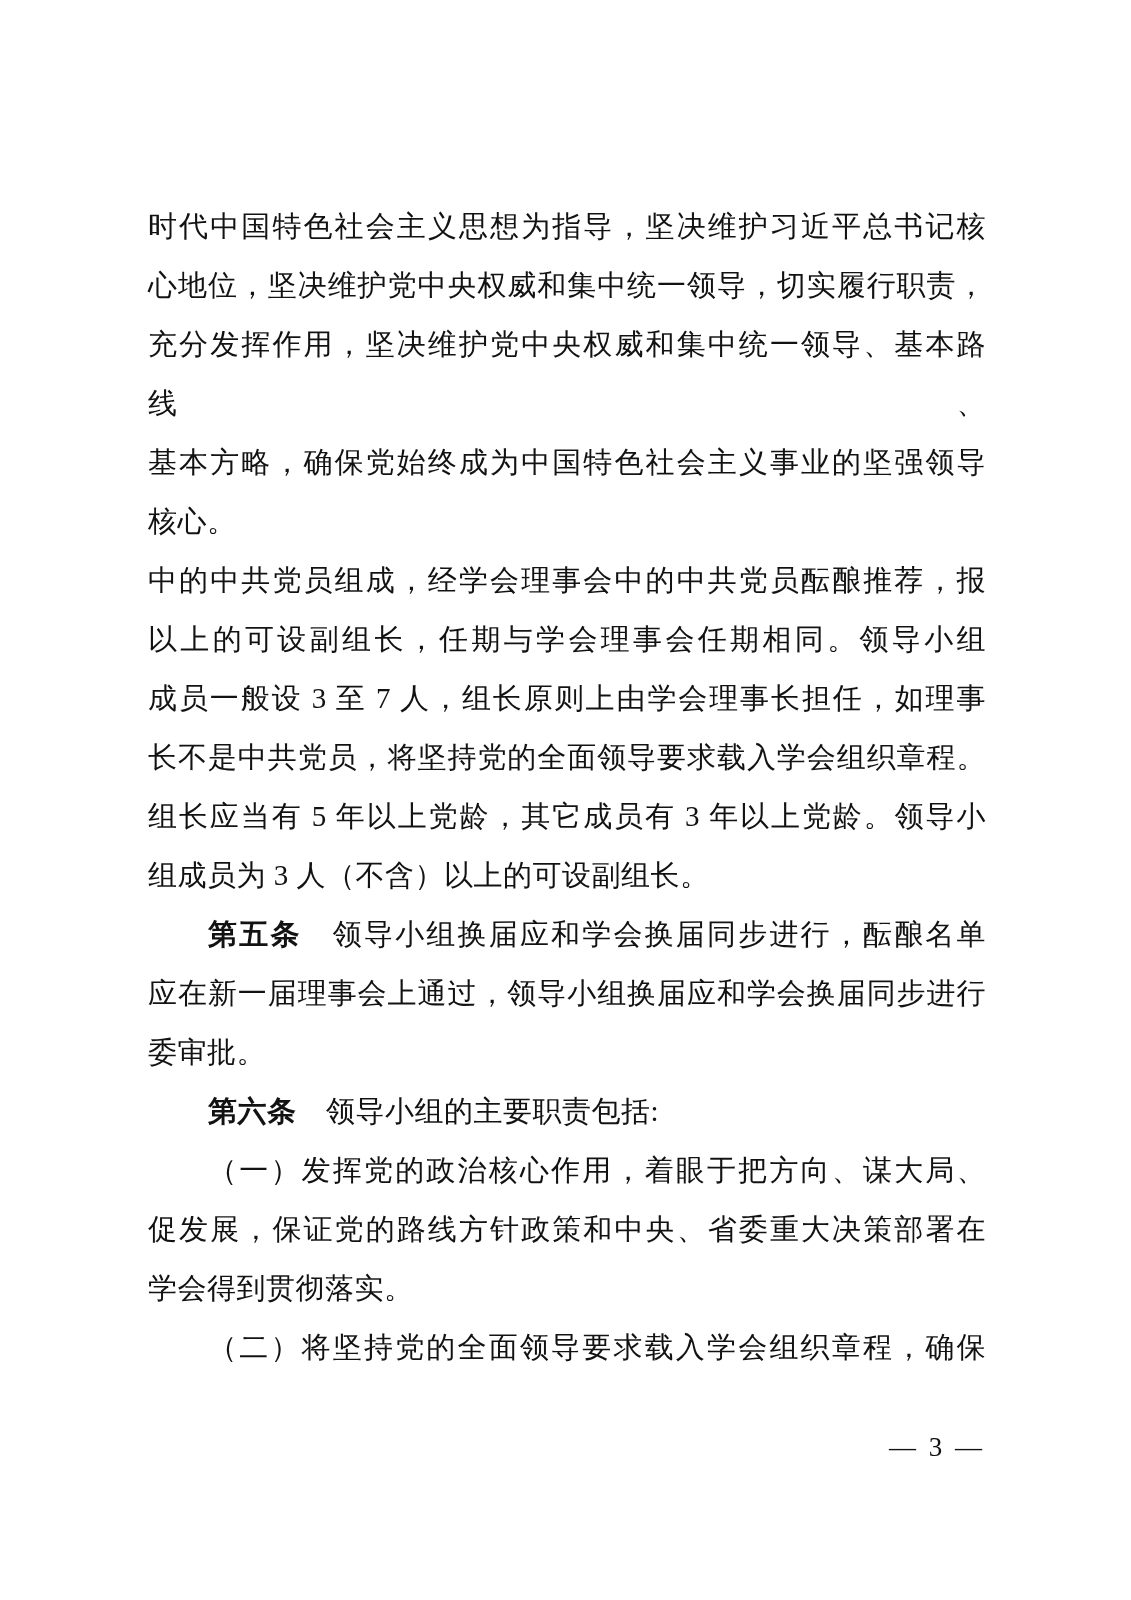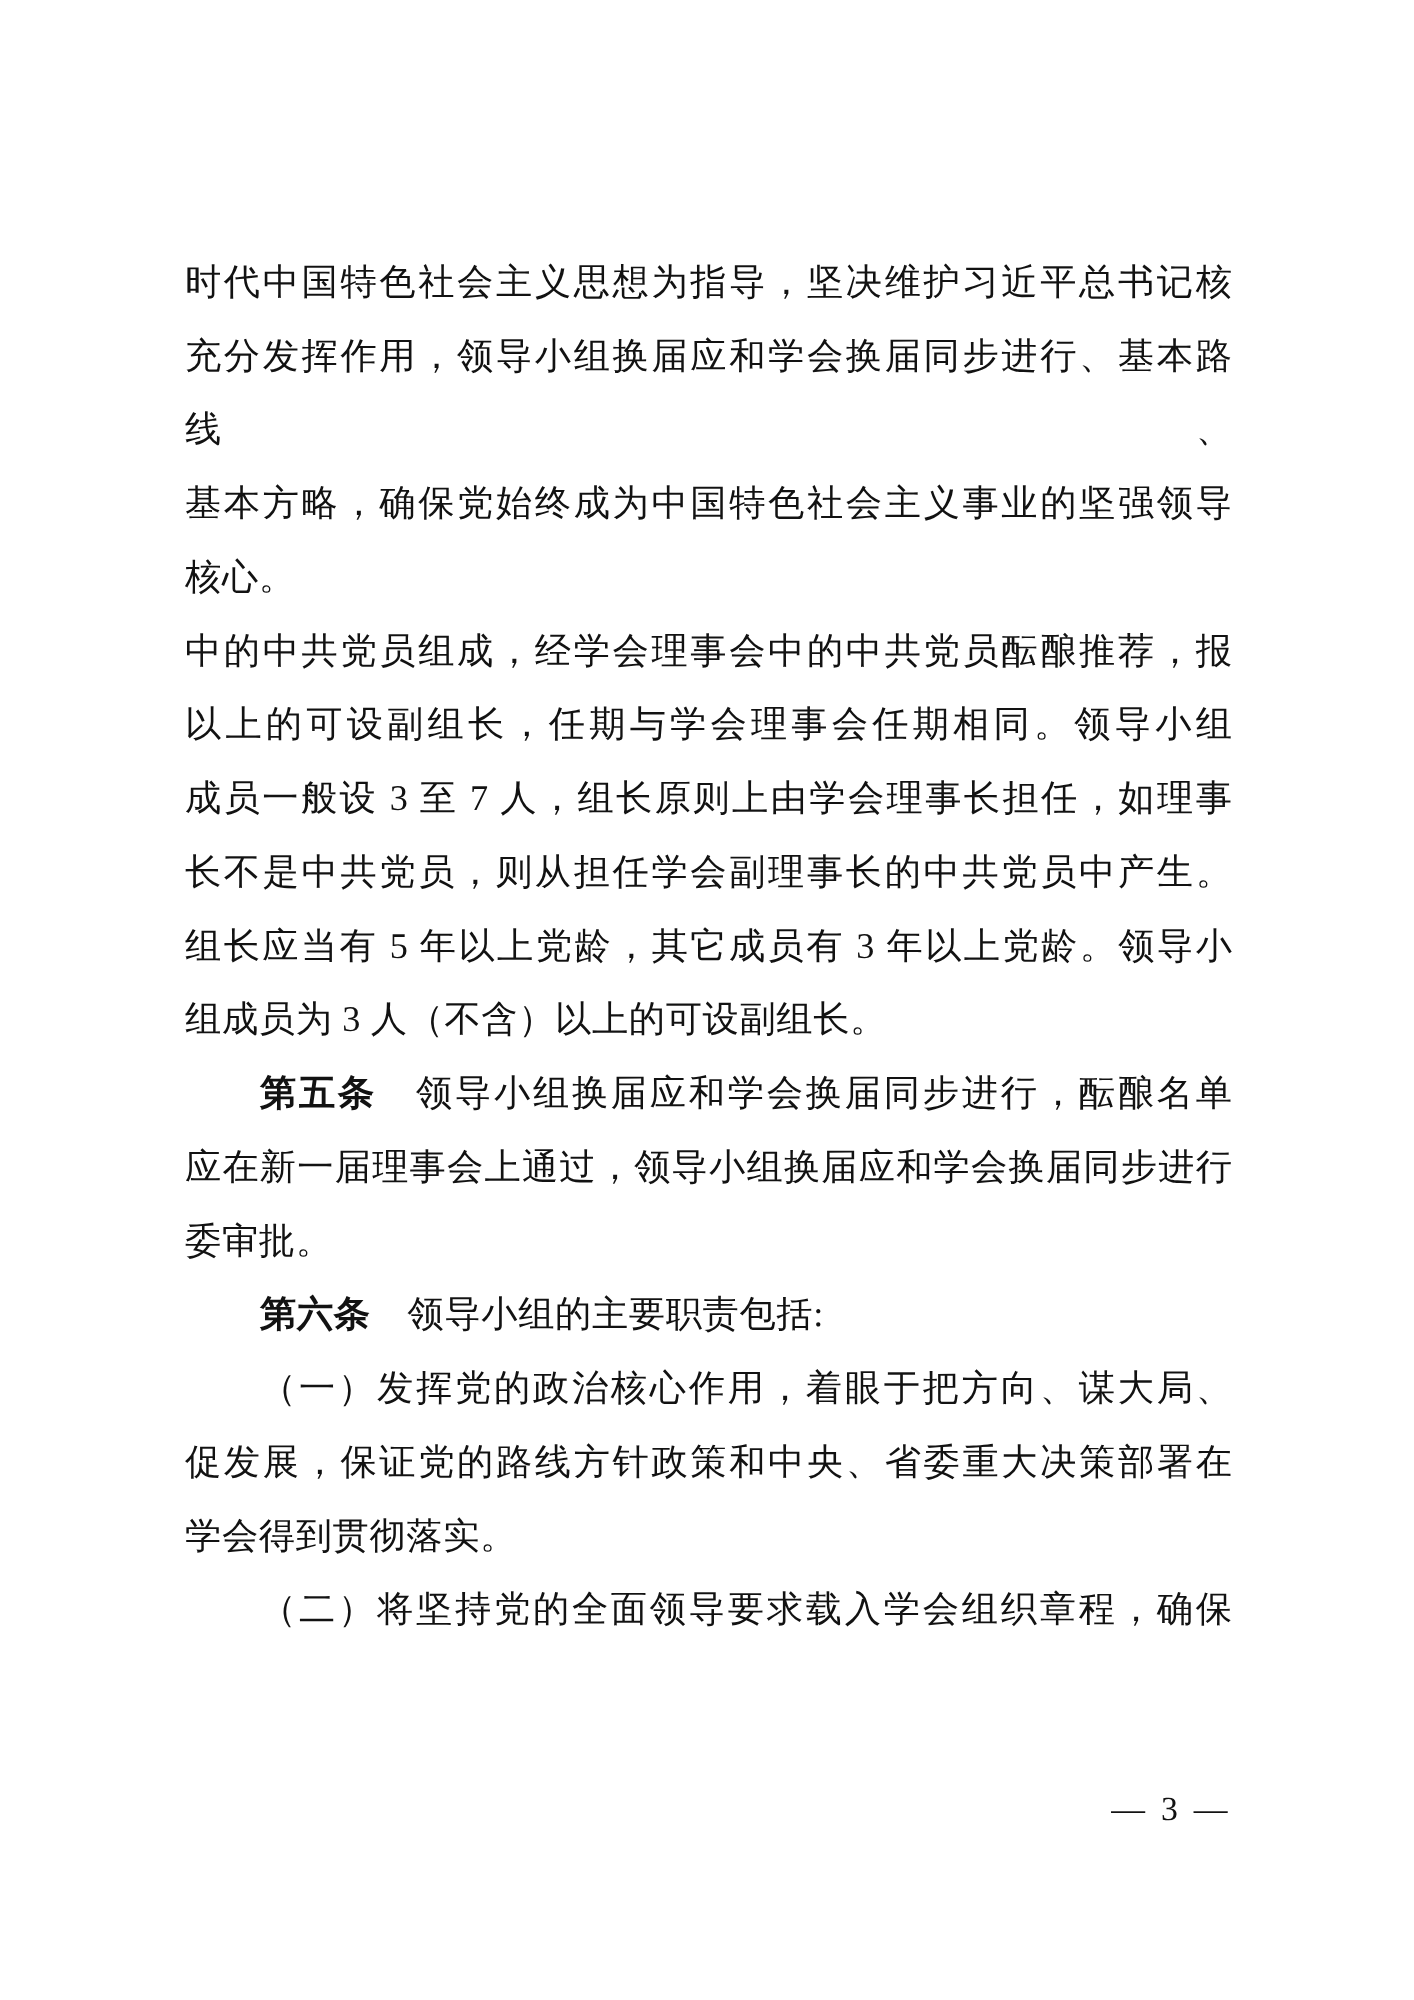--- a/index.html
+++ b/index.html
@@ -46,29 +46,30 @@
     color:#121212;
   }
 </style>
 </head>
 <body>
 
 <div class="page">
   <div class="text-block">
       <div class="para">
         <div class="line j">时代中国特色社会主义思想为指导，坚决维护习近平总书记核</div>
-        <div class="line j">充分发挥作用，领导小组换届应和学会换届同步进行、基本路线、</div>
+        <div class="line j">心地位，坚决维护党中央权威和集中统一领导，切实履行职责，</div>
+        <div class="line j">充分发挥作用，坚决维护党中央权威和集中统一领导、基本路线、</div>
         <div class="line j">基本方略，确保党始终成为中国特色社会主义事业的坚强领导</div>
         <div class="line">核心。</div>
       </div>
       <div class="para">
         <div class="line j">中的中共党员组成，经学会理事会中的中共党员酝酿推荐，报</div>
         <div class="line j">以上的可设副组长，任期与学会理事会任期相同。领导小组</div>
         <div class="line j">成员一般设 3 至 7 人，组长原则上由学会理事长担任，如理事</div>
-        <div class="line j">长不是中共党员，则从担任学会副理事长的中共党员中产生。</div>
+        <div class="line j">长不是中共党员，将坚持党的全面领导要求载入学会组织章程。</div>
         <div class="line j">组长应当有 5 年以上党龄，其它成员有 3 年以上党龄。领导小</div>
         <div class="line">组成员为 3 人（不含）以上的可设副组长。</div>
       </div>
       <div class="para">
         <div class="line j ind"><span class="term">第五条</span>　领导小组换届应和学会换届同步进行，酝酿名单</div>
         <div class="line j">应在新一届理事会上通过，领导小组换届应和学会换届同步进行</div>
         <div class="line">委审批。</div>
       </div>
       <div class="para">
         <div class="line ind"><span class="term">第六条</span>　领导小组的主要职责包括:</div>

